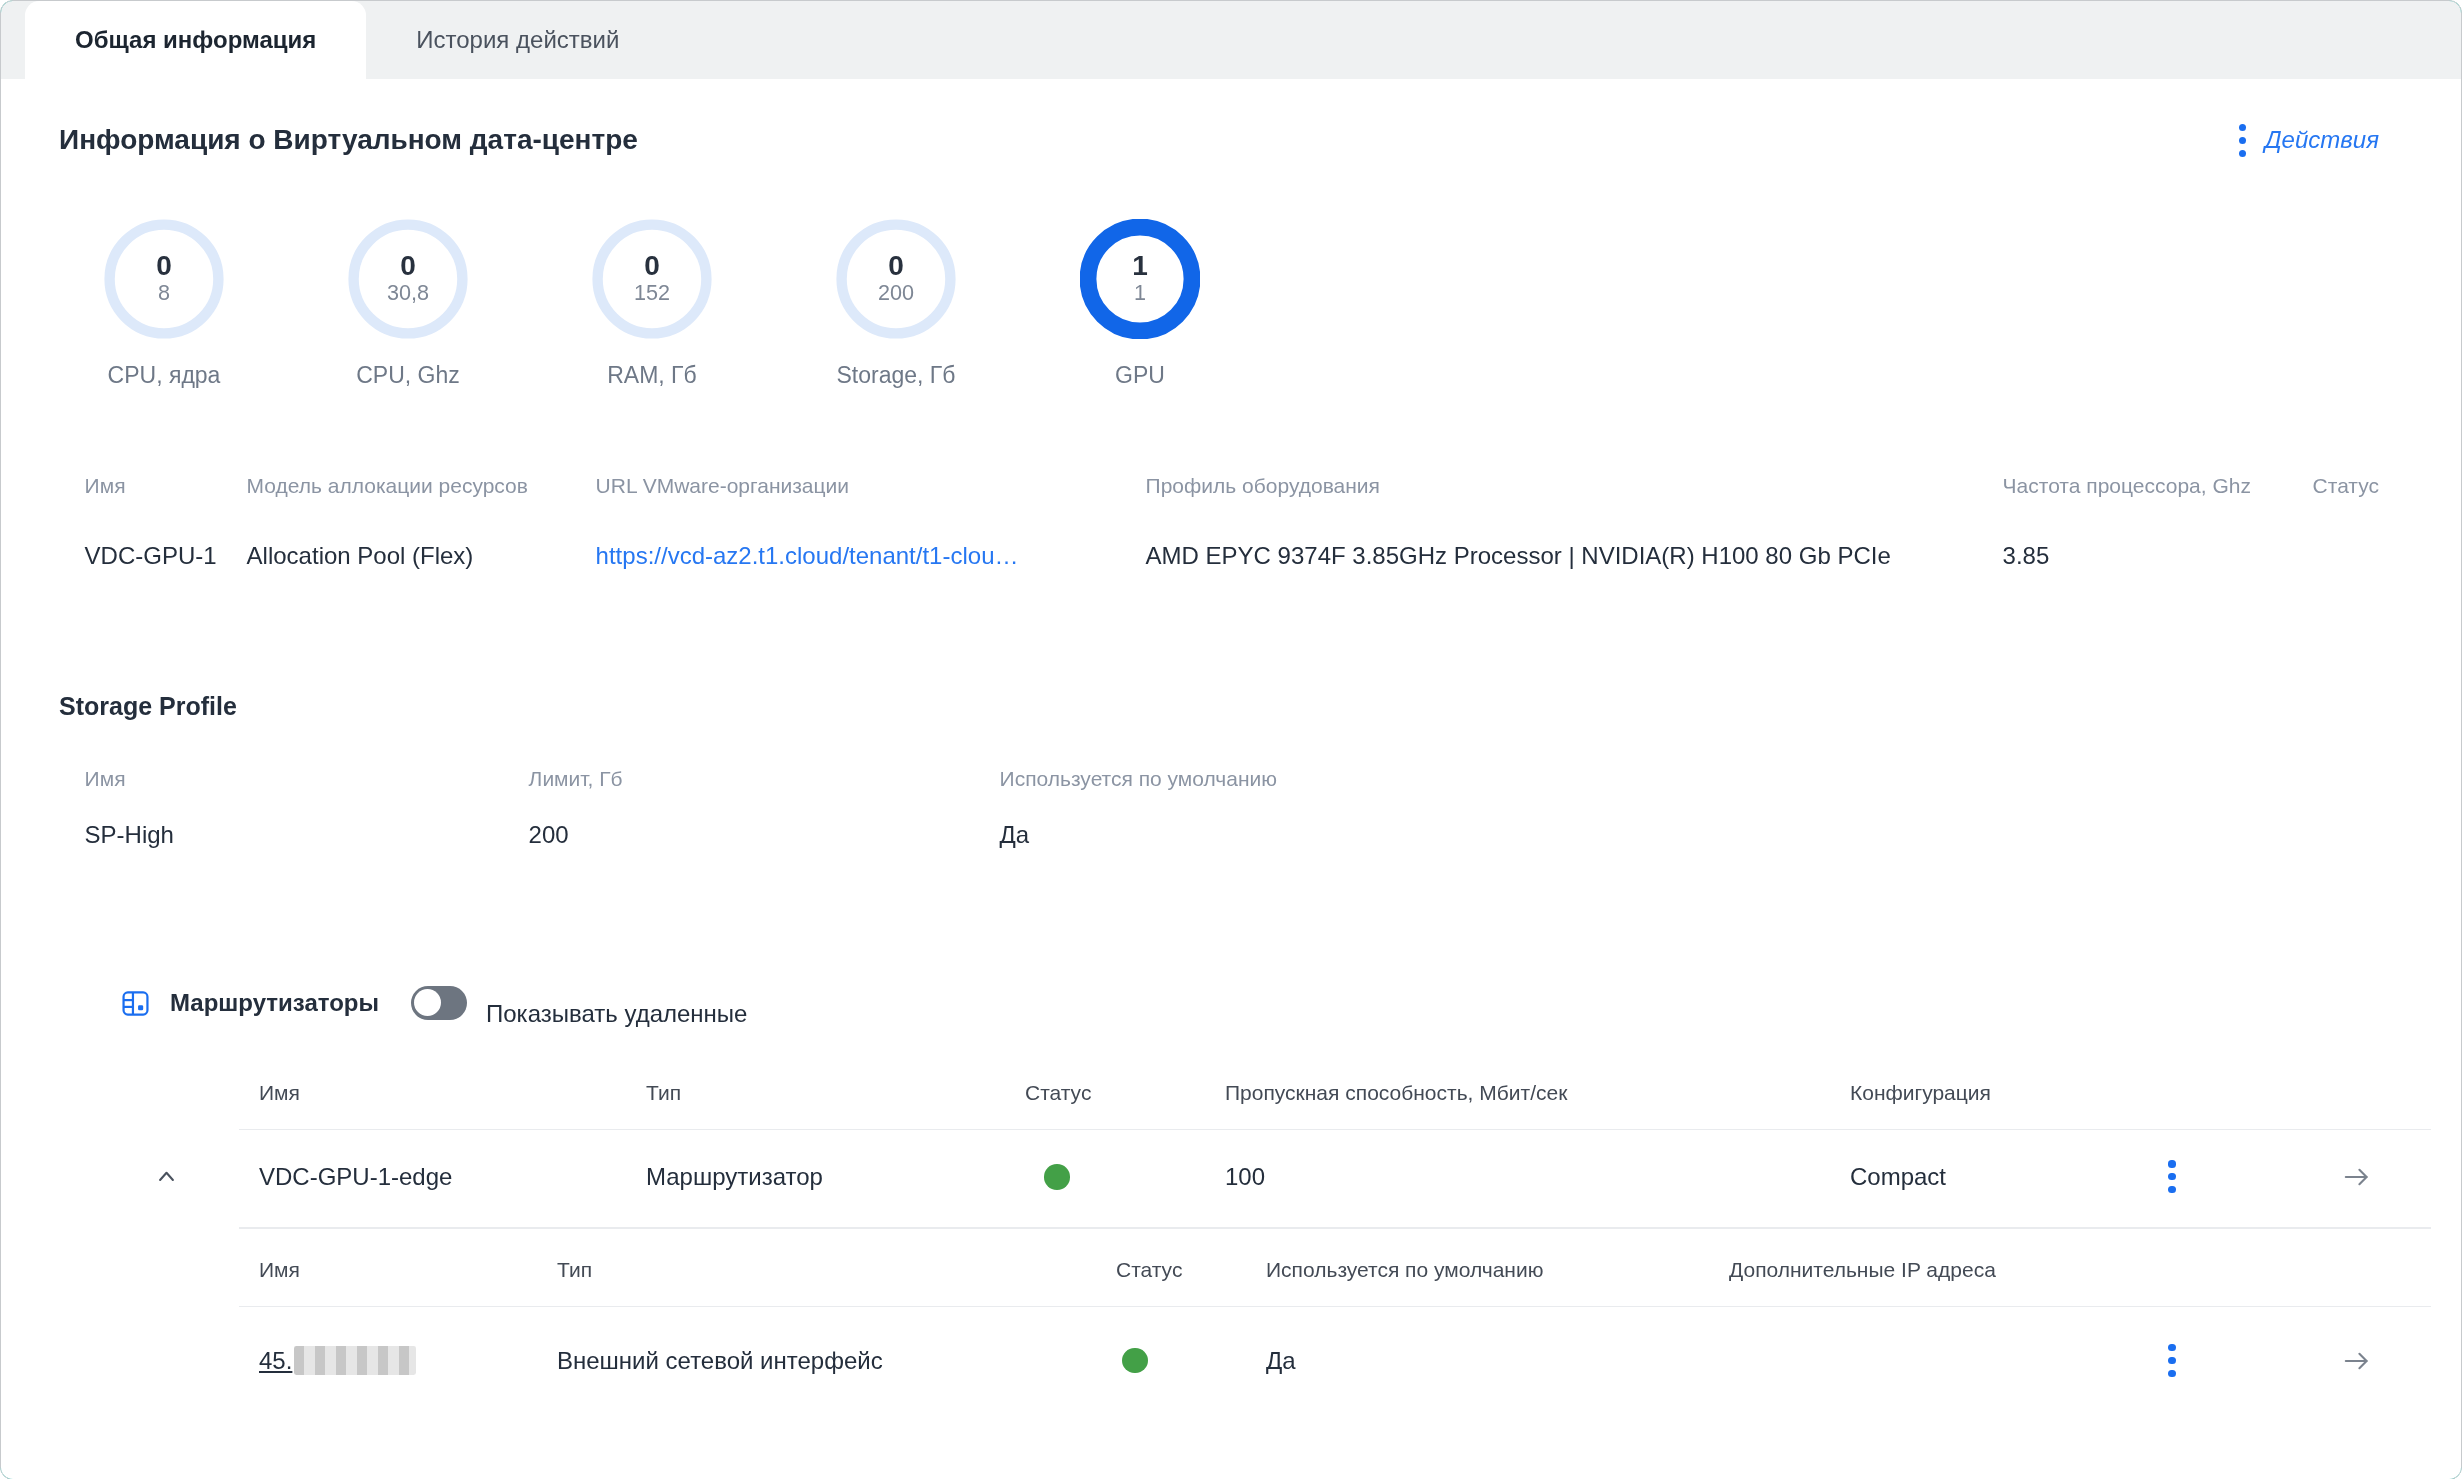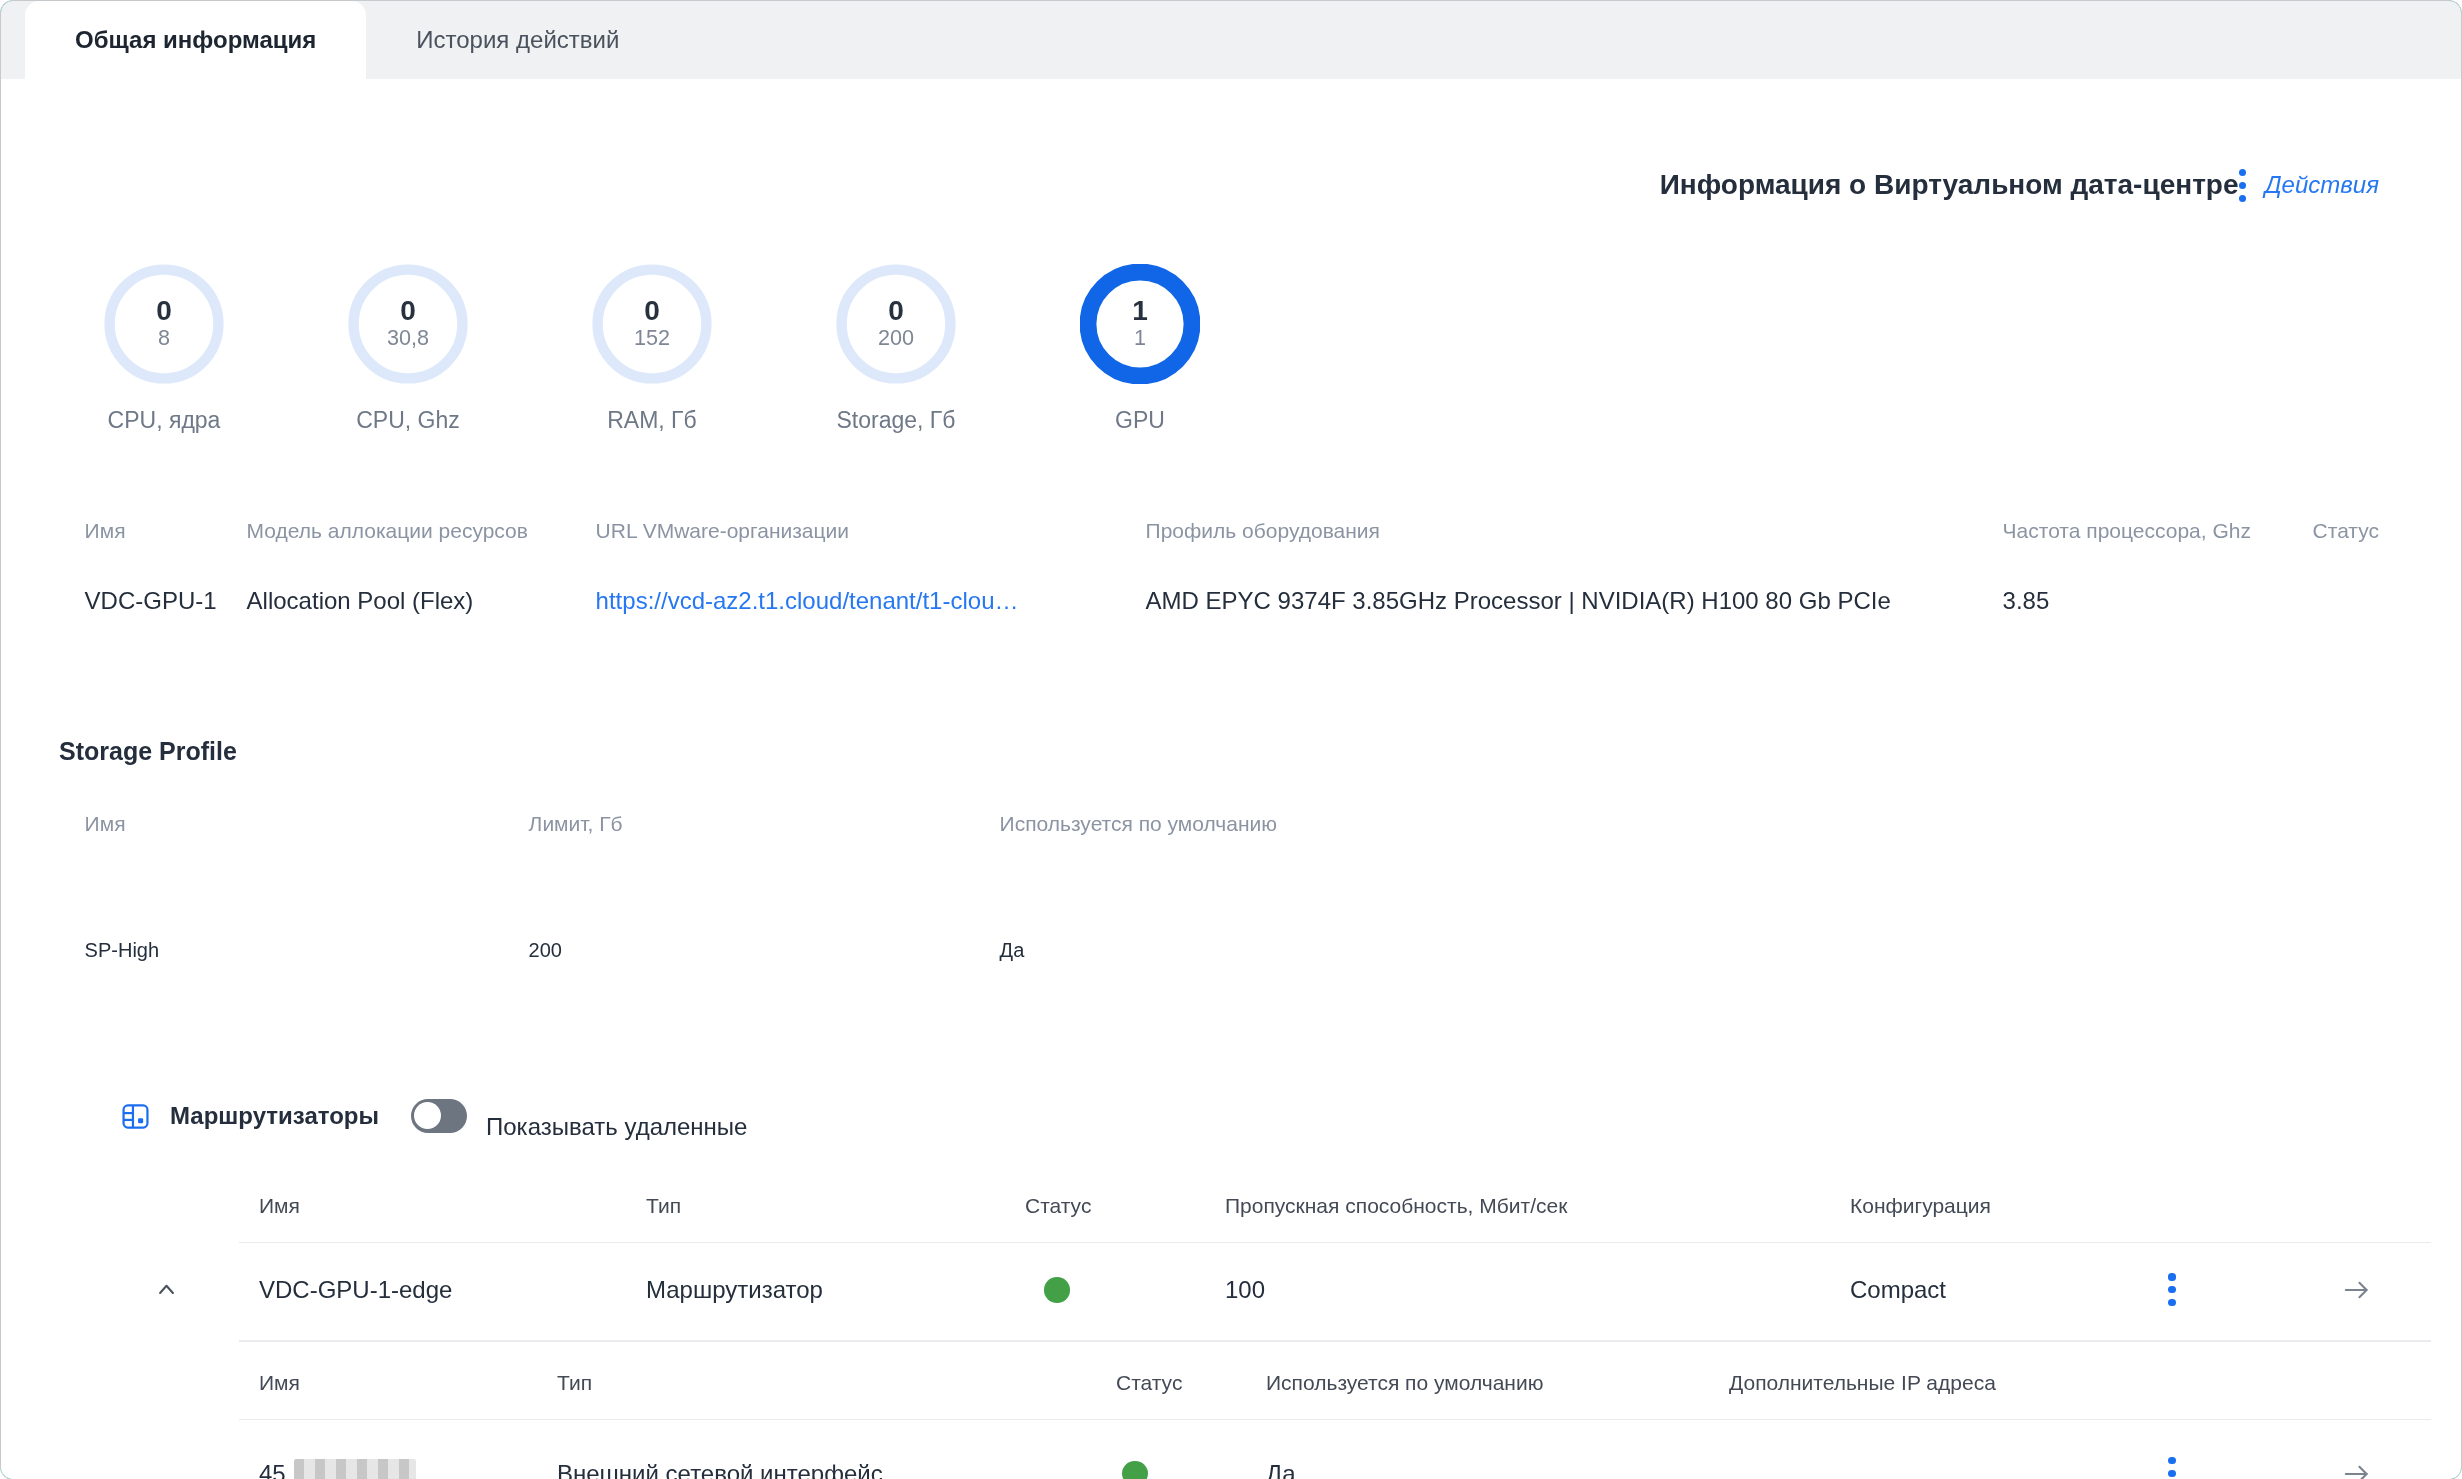--- a/index.html
+++ b/index.html
@@ -16,21 +16,21 @@
   }
 
   
   .tabbar { height: 78px; flex: 0 0 78px; background: #eff1f2; display: flex; align-items: stretch; }
   .tab { display: flex; align-items: center; padding: 0 50px; font-size: 24px; color:#4a525e; cursor: pointer; }
   .tab.active { background:#fff; border-radius: 14.4px 14.4px 0 0; margin-left: 24px; font-weight: bold; color:#1c2530; }
 
   
   .content { flex: 1; background:#fff; padding: 0 58px; position: relative; }
 
-  .header-row { margin-top: 90px; display: flex; justify-content: flex-end; align-items: center; }
+  .header-row { margin-top: 45px; display: flex; justify-content: space-between; align-items: center; }
   .page-title { font-size: 28px; font-weight: bold; color:#242e3c; }
   .actions-btn { display: flex; align-items: center; gap: 19px; cursor: pointer; padding-right: 24px; }
   .actions-btn .label { font-size: 24px; color:#2677f2;font-style:italic; }
 
   .kebab { display: flex; flex-direction: column; gap: 5.6px; align-items: center; }
   .kebab i { width: 7.2px; height: 7.2px; border-radius: 50%; background:#1a6ef0; }
 
   
   .gauges { margin-top: 62px; padding-left: 45px; display: flex; gap: 124px; }
   .gauge { width: 120px; display: flex; flex-direction: column; align-items: center; }
@@ -47,21 +47,21 @@
   .t1-row { margin-top: 44px; font-size: 24px; color:#242e3c; }
   .link { color:#2677f2; text-decoration: none; cursor: pointer; }
 
   .dot { width: 25.6px; height: 25.6px; border-radius: 50%; background:#43a047; }
   .t1-row .dot { margin-left: 19px; }
 
   
   .sp-title { margin-top: 122px; font-size: 25px; font-weight: bold; color:#242e3c; }
   .sp-head, .sp-row { display: grid; grid-template-columns: 444px 471px auto; padding-left: 25.6px; }
   .sp-head { margin-top: 46px; font-size: 21px; color:#8b94a3; }
-  .sp-row { margin-top: 103px; font-size: 20px; color:#242e3c; }
+  .sp-row { margin-top: 30px; font-size: 24px; color:#242e3c; }
 
   
   .rt-header { margin-top: 130px; margin-left: 62px; display: flex; align-items: center; }
   .rt-title { margin-left: 20px; font-size: 24px; font-weight: bold; color:#242e3c; }
   .toggle { margin-left: 32px; width: 56px; height: 34px; border-radius: 17px; background:#6d7580; position: relative; cursor: pointer; flex: 0 0 auto; }
   .toggle .knob { position: absolute; left: 3.2px; top: 3.2px; width: 27px; height: 27px; border-radius: 50%; background:#fff; }
   .toggle-label { margin-left: 19px; font-size: 24px; color:#242e3c;margin-top:21px; }
 
   .rt-table { margin-left: 62px; margin-right: -28px; margin-top: 53px; position: relative; }
   .rt-head, .rt-row { display: grid; grid-template-columns: 138px 387px 379px 200px 625px 304px 128px auto; align-items: center; }

